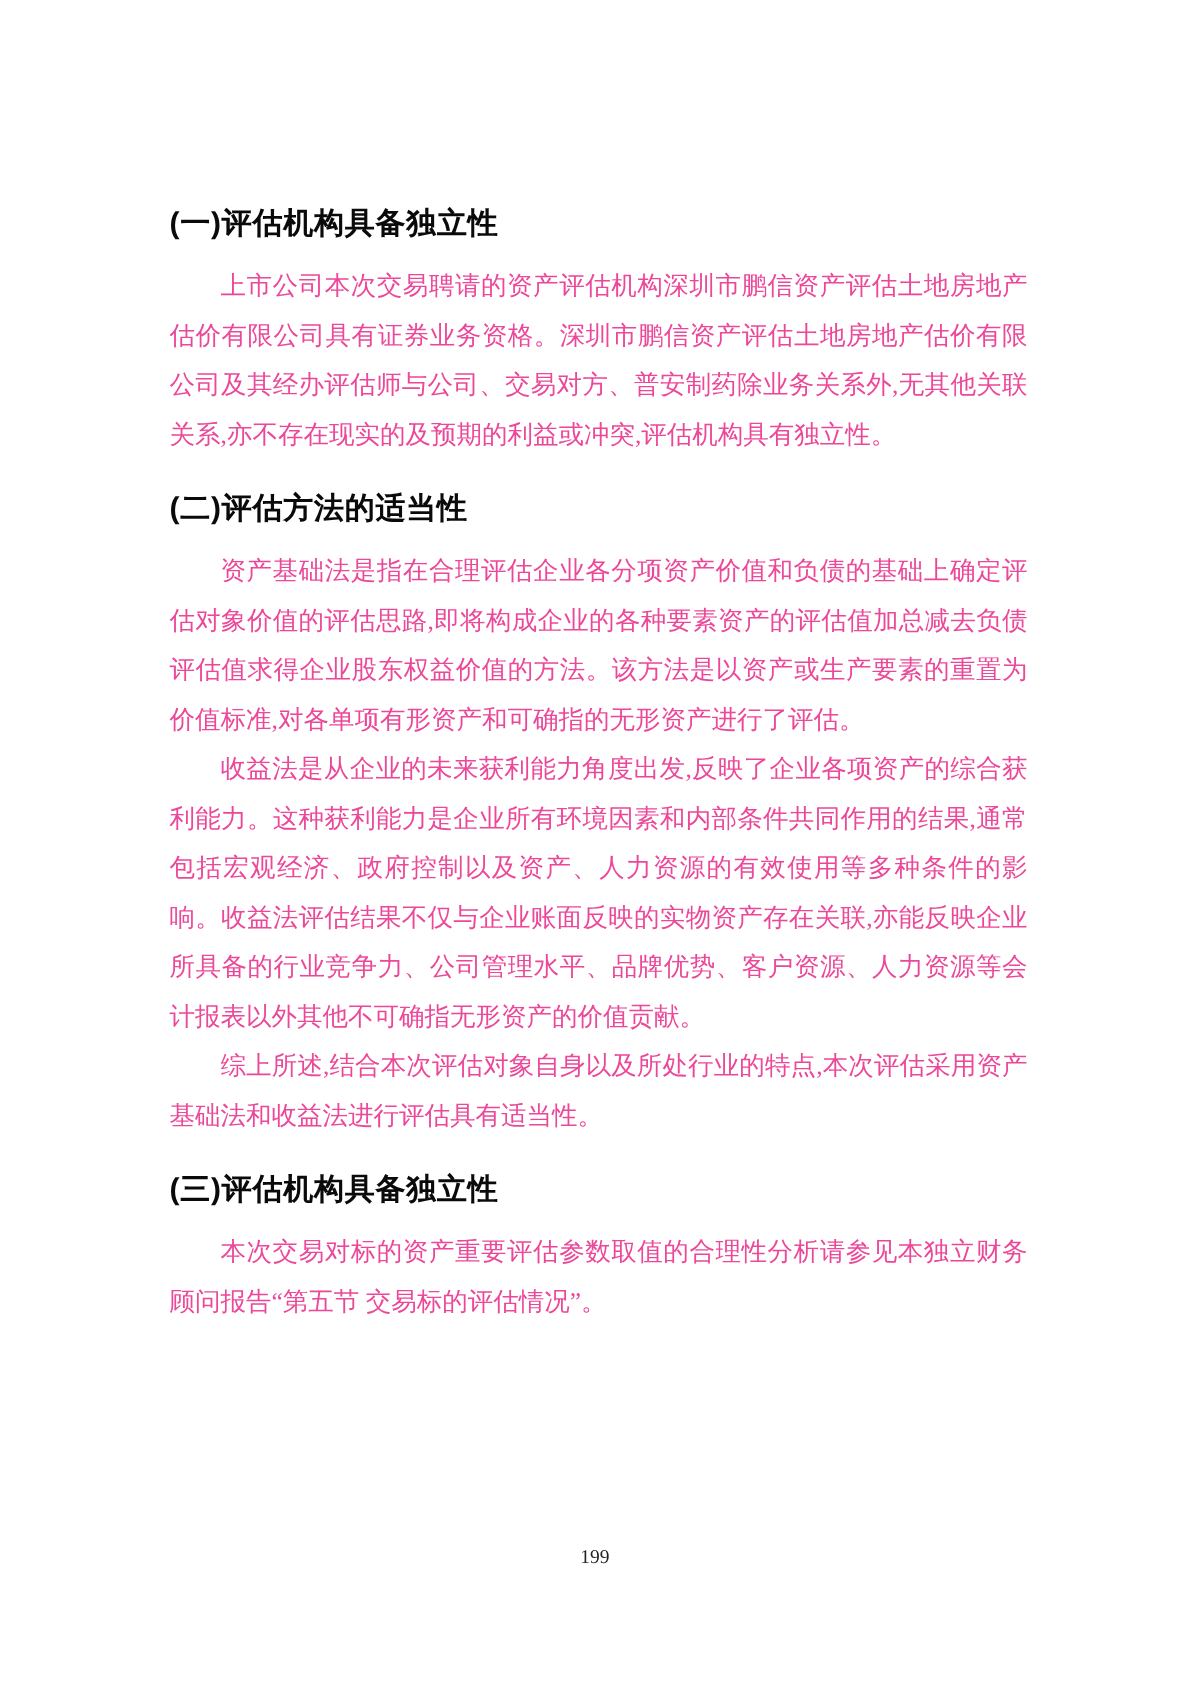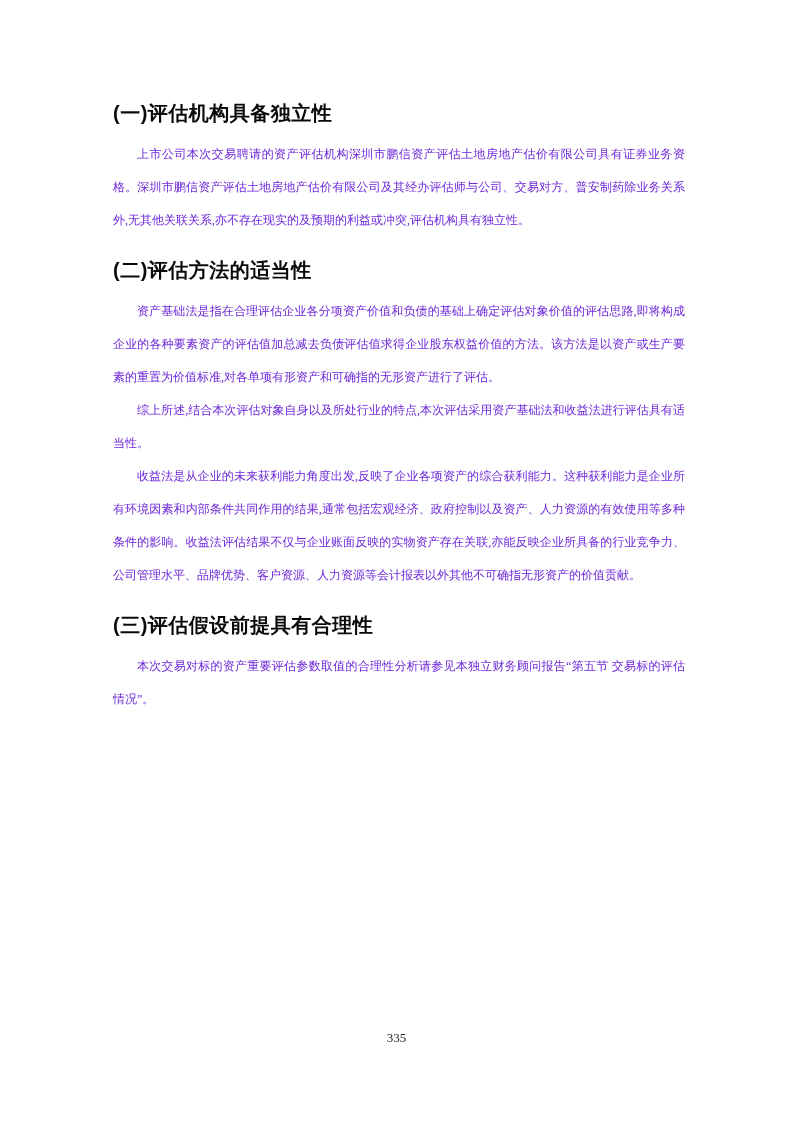--- a/index.html
+++ b/index.html
@@ -12,41 +12,42 @@
     width: 793px;
     height: 1122px;
     background: #ffffff;
     overflow: hidden;
     box-sizing: border-box;
     color: #111111;
   }
   .content {
     box-sizing: border-box;
     padding: 100px 108px 0 113px;
+    margin-top: 36px;
   }
   .sec-heading {
     font-family: "Liberation Sans", "DejaVu Sans", sans-serif;
     font-weight: bold;
     font-size: 20px;
     line-height: 26px;
     color: #0a0a0a;
     margin: 20px 0 12px 0;
     letter-spacing: 0.5px;
   }
   .sec-heading.first {
     margin-top: 0;
   }
   .body-para {
     font-family: "Liberation Serif", "DejaVu Serif", serif;
-    font-size: 12px;
+    font-size: 17px;
     line-height: 33px;
     text-align: justify;
     text-indent: 2em;
     margin: 0;
-    color: #6d28d9;
+    color: #ec4899;
     word-break: break-all;
   }
   .page-number {
     position: absolute;
     top: 1030px;
     left: 0;
     width: 100%;
     text-align: center;
     font-family: "Liberation Serif", "DejaVu Serif", serif;
     font-size: 13px;
@@ -58,23 +59,23 @@
 <body>
 
 <div class="page">
   <div class="content">
 
     <div class="sec-heading first">(一)评估机构具备独立性</div>
     <p class="body-para">上市公司本次交易聘请的资产评估机构深圳市鹏信资产评估土地房地产估价有限公司具有证券业务资格。深圳市鹏信资产评估土地房地产估价有限公司及其经办评估师与公司、交易对方、普安制药除业务关系外,无其他关联关系,亦不存在现实的及预期的利益或冲突,评估机构具有独立性。</p>
 
     <div class="sec-heading">(二)评估方法的适当性</div>
     <p class="body-para">资产基础法是指在合理评估企业各分项资产价值和负债的基础上确定评估对象价值的评估思路,即将构成企业的各种要素资产的评估值加总减去负债评估值求得企业股东权益价值的方法。该方法是以资产或生产要素的重置为价值标准,对各单项有形资产和可确指的无形资产进行了评估。</p>
+    <p class="body-para">收益法是从企业的未来获利能力角度出发,反映了企业各项资产的综合获利能力。这种获利能力是企业所有环境因素和内部条件共同作用的结果,通常包括宏观经济、政府控制以及资产、人力资源的有效使用等多种条件的影响。收益法评估结果不仅与企业账面反映的实物资产存在关联,亦能反映企业所具备的行业竞争力、公司管理水平、品牌优势、客户资源、人力资源等会计报表以外其他不可确指无形资产的价值贡献。</p>
     <p class="body-para">综上所述,结合本次评估对象自身以及所处行业的特点,本次评估采用资产基础法和收益法进行评估具有适当性。</p>
-    <p class="body-para">收益法是从企业的未来获利能力角度出发,反映了企业各项资产的综合获利能力。这种获利能力是企业所有环境因素和内部条件共同作用的结果,通常包括宏观经济、政府控制以及资产、人力资源的有效使用等多种条件的影响。收益法评估结果不仅与企业账面反映的实物资产存在关联,亦能反映企业所具备的行业竞争力、公司管理水平、品牌优势、客户资源、人力资源等会计报表以外其他不可确指无形资产的价值贡献。</p>
 
-    <div class="sec-heading">(三)评估假设前提具有合理性</div>
+    <div class="sec-heading">(三)评估机构具备独立性</div>
 
     <p class="body-para">本次交易对标的资产重要评估参数取值的合理性分析请参见本独立财务顾问报告“第五节 交易标的评估情况”。</p>
 
   </div>
 
-  <div class="page-number">335</div>
+  <div class="page-number">199</div>
 </div>
 
 </body></html>

